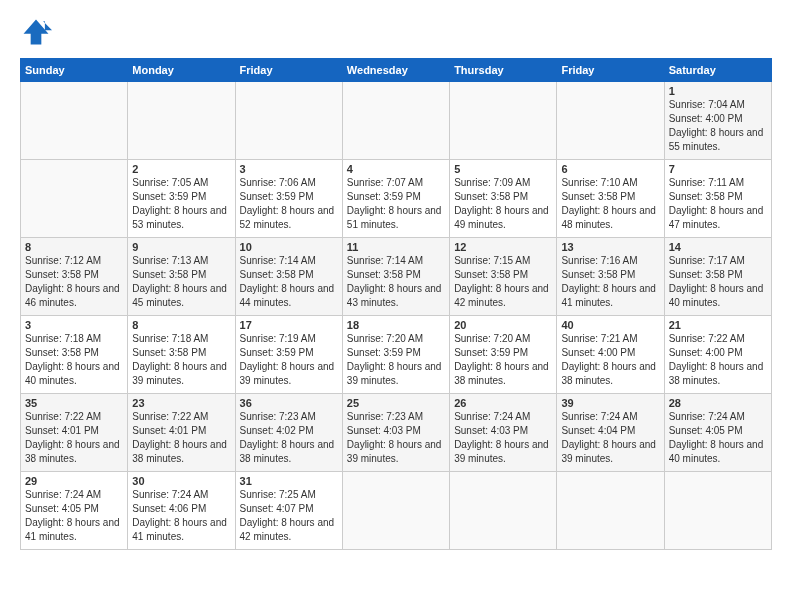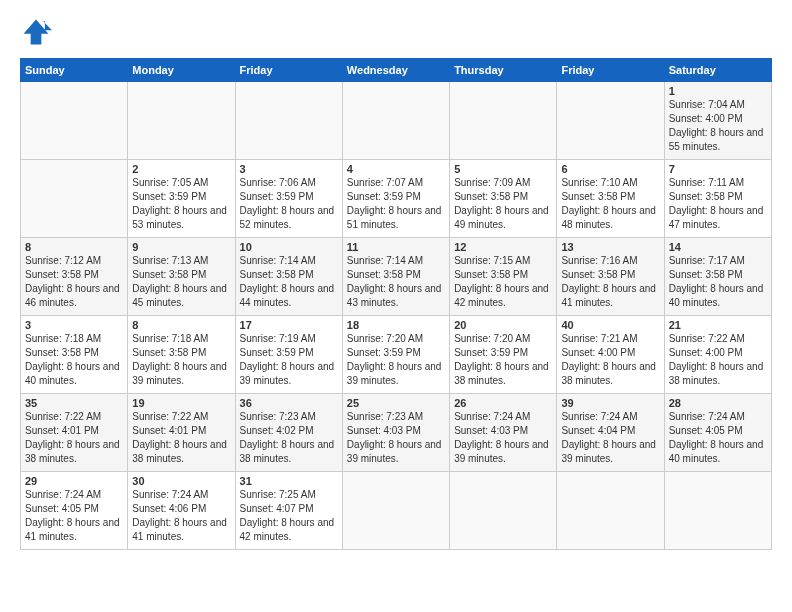--- a/index.html
+++ b/index.html
@@ -223,21 +223,21 @@
             <span class="day-num">21</span>
             <div class="day-info">Sunrise: 7:22 AM<br>Sunset: 4:00 PM<br>Daylight: 8 hours and 38 minutes.</div>
           </td>
         </tr>
         <tr>
           <td>
             <span class="day-num">35</span>
             <div class="day-info">Sunrise: 7:22 AM<br>Sunset: 4:01 PM<br>Daylight: 8 hours and 38 minutes.</div>
           </td>
           <td>
-            <span class="day-num">19</span>
+            <span class="day-num">23</span>
             <div class="day-info">Sunrise: 7:22 AM<br>Sunset: 4:01 PM<br>Daylight: 8 hours and 38 minutes.</div>
           </td>
           <td>
             <span class="day-num">36</span>
             <div class="day-info">Sunrise: 7:23 AM<br>Sunset: 4:02 PM<br>Daylight: 8 hours and 38 minutes.</div>
           </td>
           <td>
             <span class="day-num">25</span>
             <div class="day-info">Sunrise: 7:23 AM<br>Sunset: 4:03 PM<br>Daylight: 8 hours and 39 minutes.</div>
           </td>

